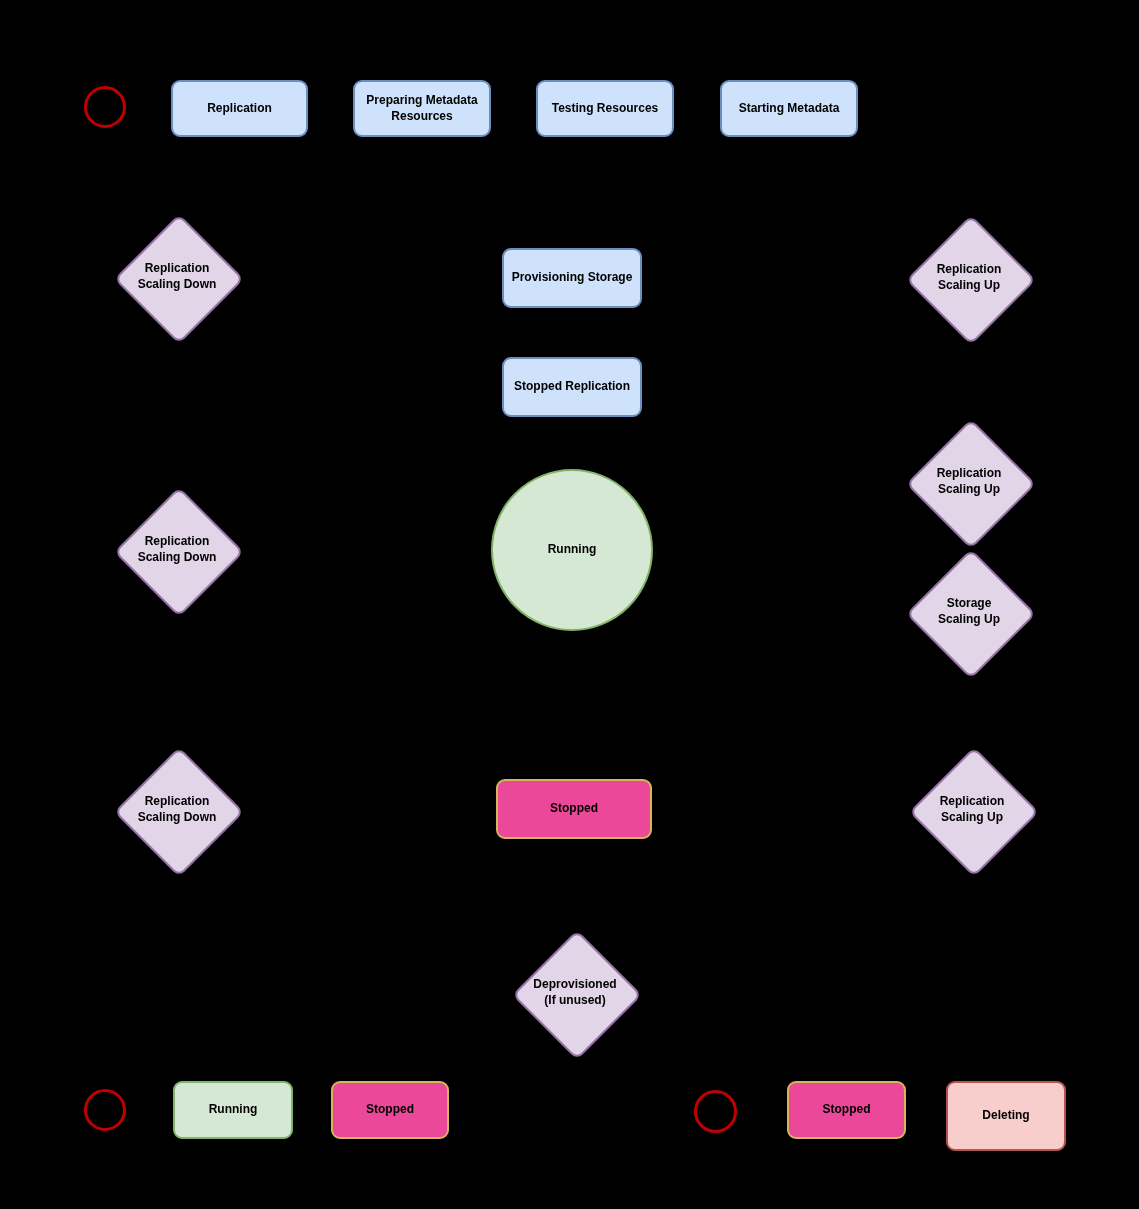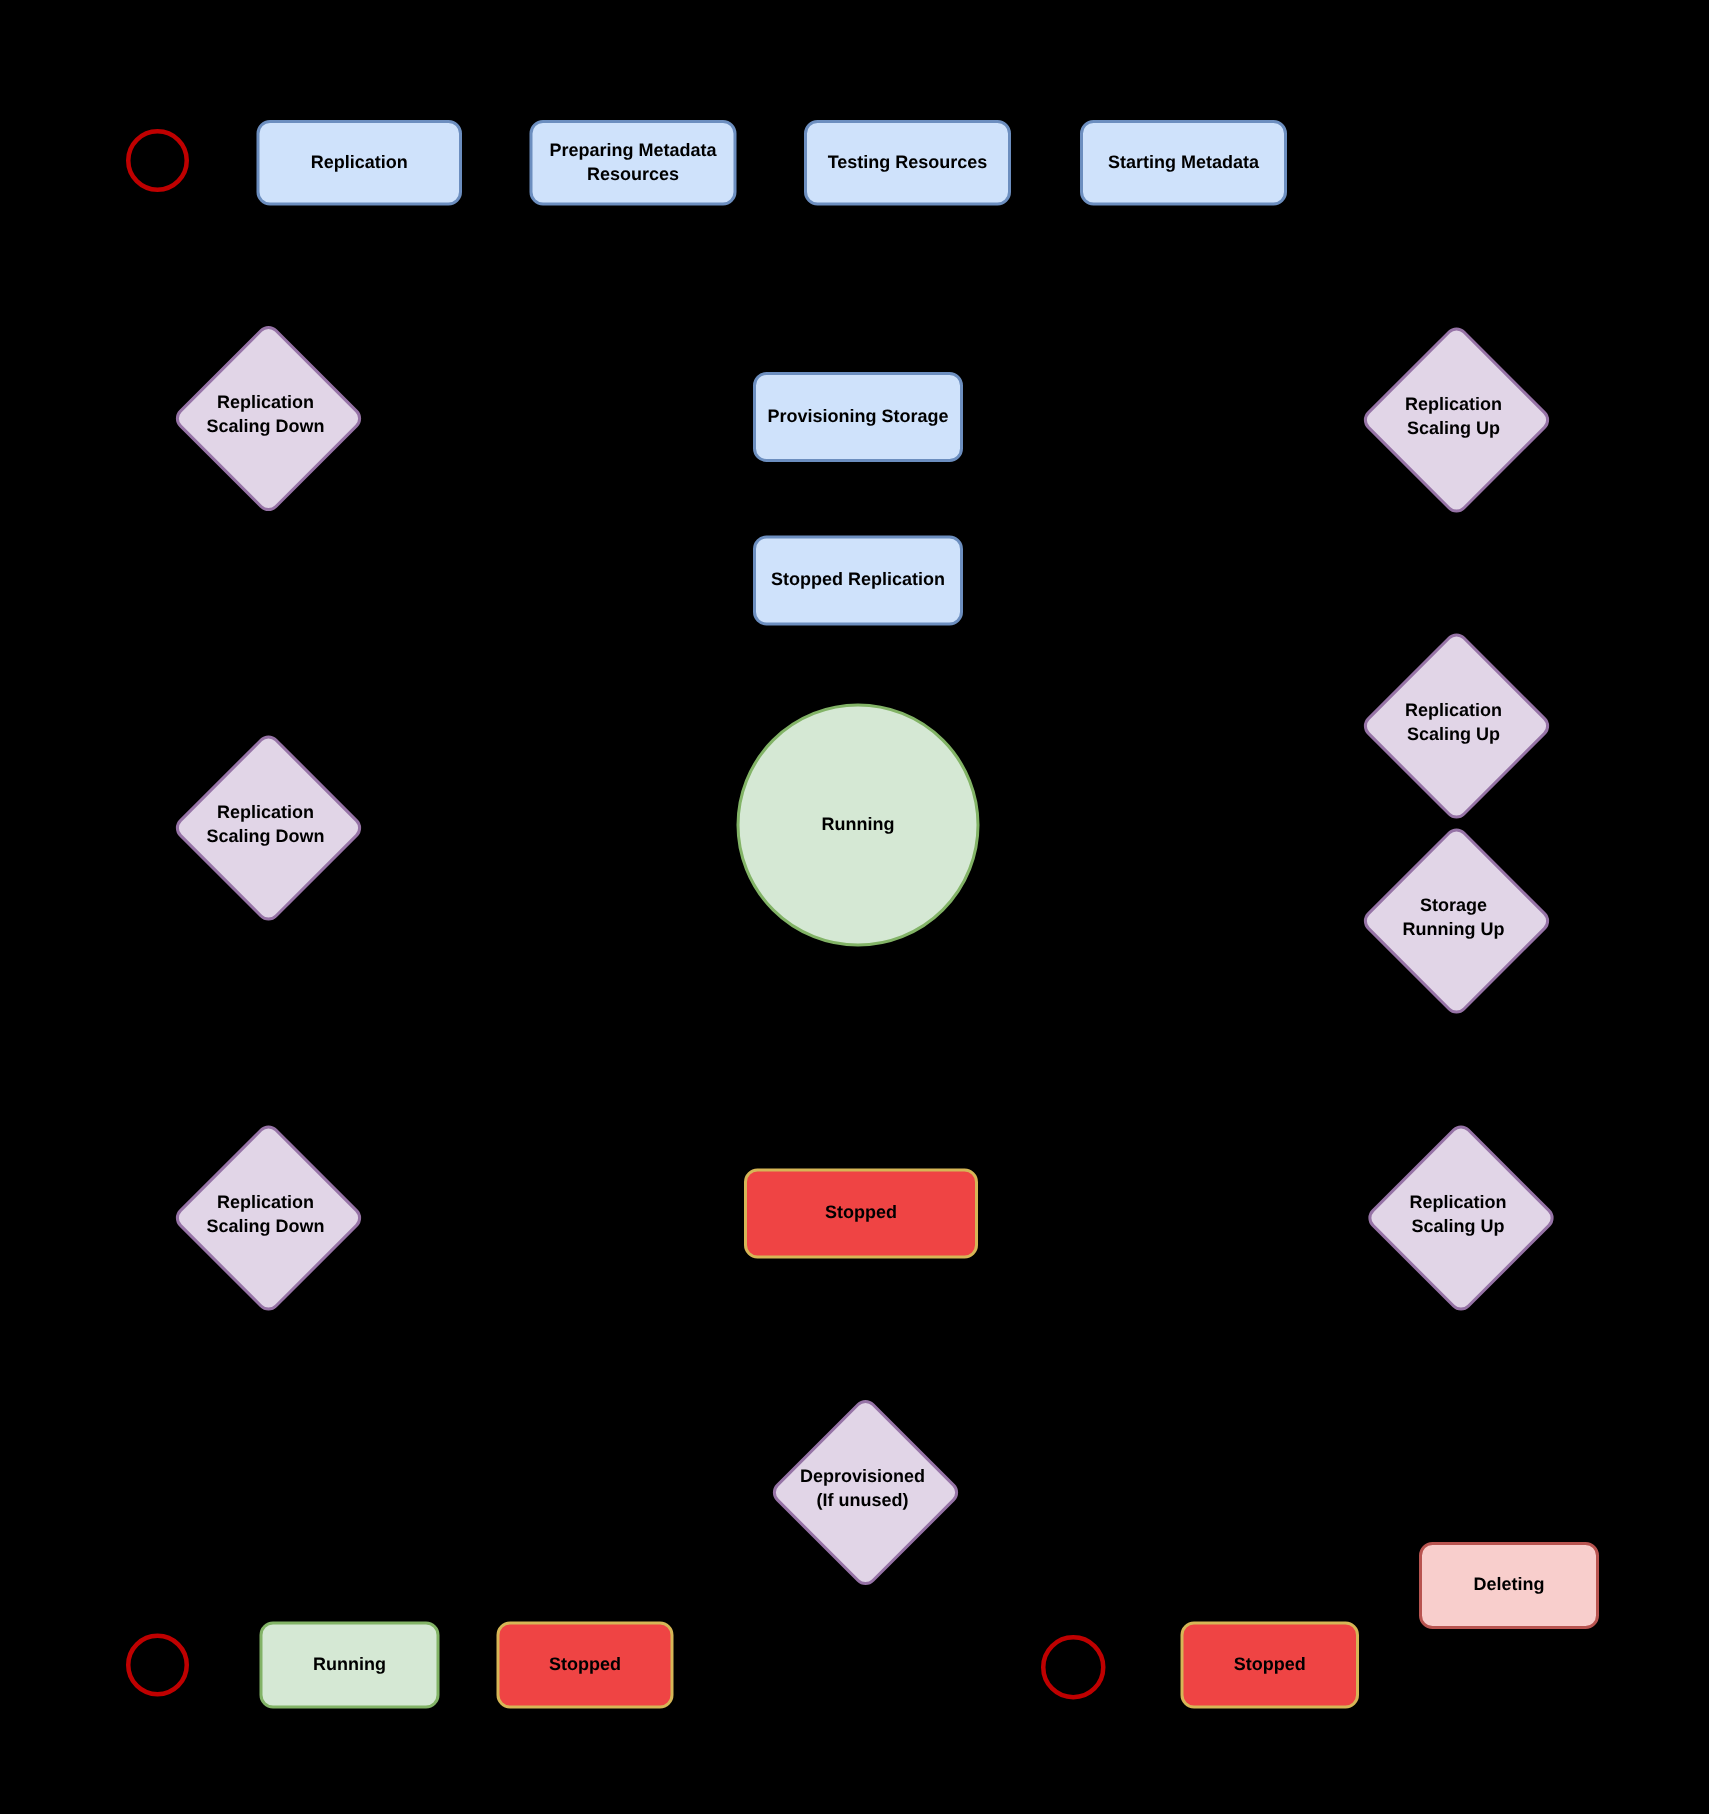--- a/index.html
+++ b/index.html
@@ -14,21 +14,21 @@
   .node-label{
     position:relative;z-index:2;
     font-size:12px;font-weight:bold;color:#000;
     text-align:center;line-height:1.3;white-space:pre-line;
     pointer-events:none;
   }
   
   .rect{border-radius:9px;border:2px solid #000;}
   .rect.blue  {background:#cfe2fb;border-color:#6c8ebf;}
   .rect.green {background:#d5e8d4;border-color:#82b366;}
-  .rect.yellow{background:#ef4444;border-color:#d6b656;}
+  .rect.yellow{background:#ec4899;border-color:#d6b656;}
   .rect.pink  {background:#f8cecc;border-color:#b85450;}
   
   .circle{border-radius:50%;}
   .circle.green{background:#d5e8d4;border:2px solid #82b366;}
   
   .start-circle{border-radius:50%;border:3px solid #bf0000;background:transparent;}
   
   .diamond{background:transparent;}
   .diamond .diamond-shape{
     position:absolute;left:18px;top:18px;width:88px;height:88px;
@@ -110,21 +110,21 @@
 
   <div class="node diamond" style="left:907px;top:420px;width:124px;height:124px">
     <span class="diamond-shape"></span>
     <span class="node-label">Replication
 Scaling Up</span>
   </div>
 
   <div class="node diamond" style="left:907px;top:550px;width:124px;height:124px">
     <span class="diamond-shape"></span>
     <span class="node-label">Storage
-Running Up</span>
+Scaling Up</span>
   </div>
 
   <div class="node diamond" style="left:910px;top:748px;width:124px;height:124px">
     <span class="diamond-shape"></span>
     <span class="node-label">Replication
 Scaling Up</span>
   </div>
 
   <div class="node start-circle" style="left:84px;top:1089px;width:42px;height:42px"></div>
 
@@ -135,17 +135,17 @@
   <div class="node rect yellow" style="left:331px;top:1081px;width:118px;height:58px">
     <span class="node-label">Stopped</span>
   </div>
 
   <div class="node start-circle" style="left:694px;top:1090px;width:43px;height:43px"></div>
 
   <div class="node rect yellow" style="left:787px;top:1081px;width:119px;height:58px">
     <span class="node-label">Stopped</span>
   </div>
 
-  <div class="node rect pink" style="left:946px;top:1028px;width:120px;height:58px">
+  <div class="node rect pink" style="left:946px;top:1081px;width:120px;height:70px">
     <span class="node-label">Deleting</span>
   </div>
 
 </div>
 
 </body></html>

